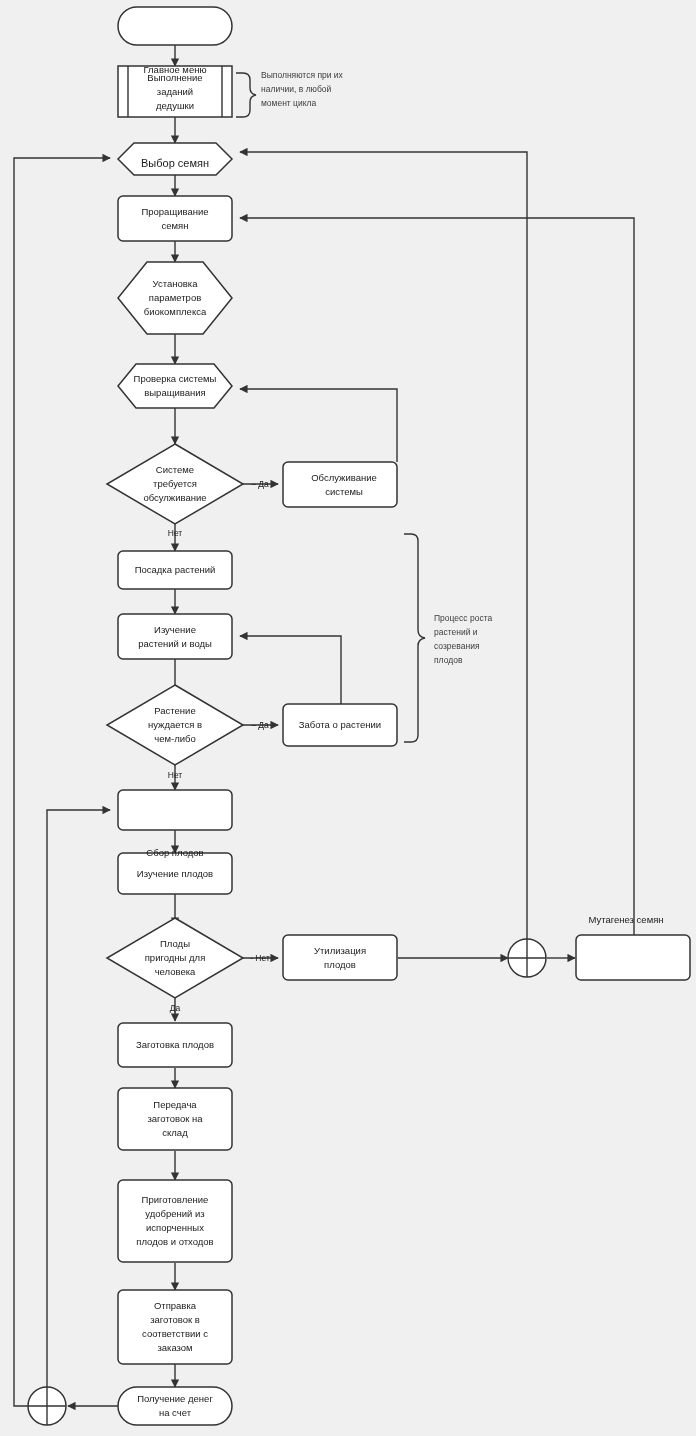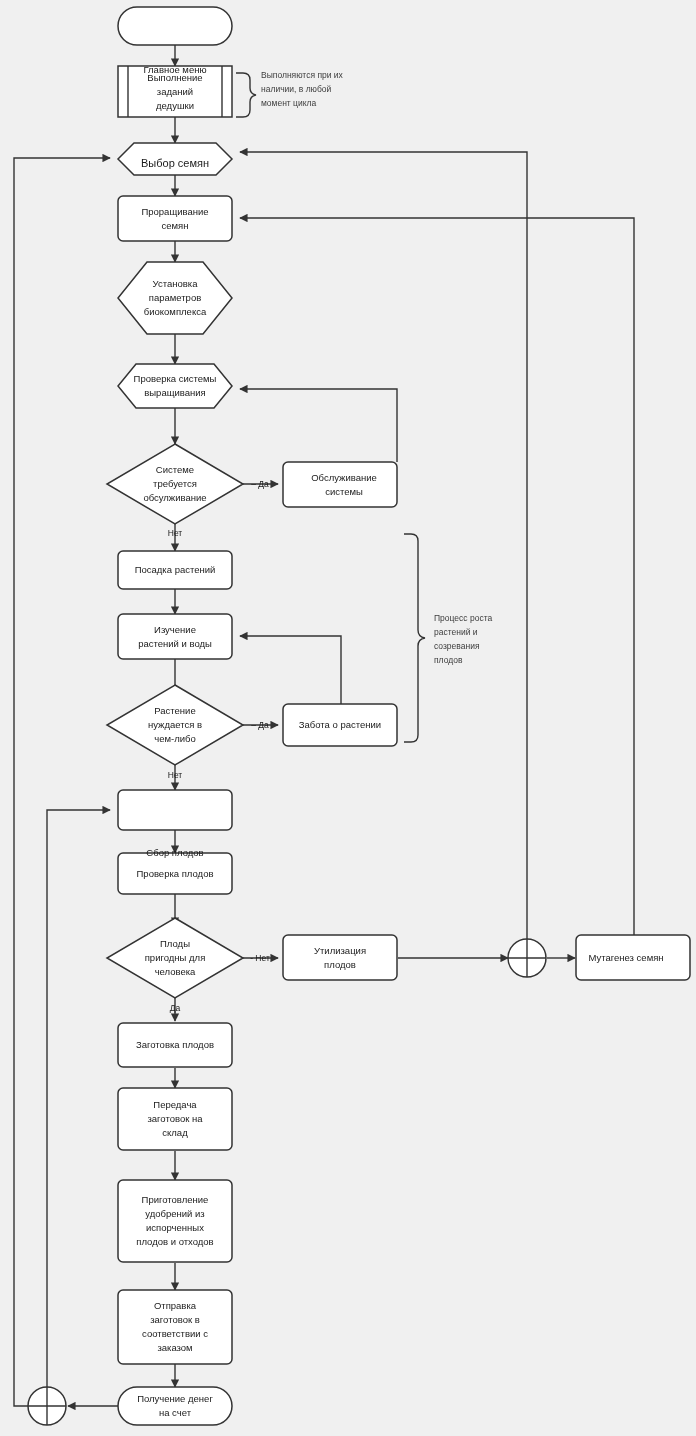--- a/index.html
+++ b/index.html
@@ -166,27 +166,27 @@
 <div class="node-label" style="left:283px;top:462px;width:122px;height:45px;">Обслуживание
 системы</div>
 <div class="node-label" style="left:118px;top:551px;width:114px;height:38px;">Посадка растений</div>
 <div class="node-label" style="left:116px;top:614px;width:118px;height:45px;">Изучение
 растений и воды</div>
 <div class="node-label" style="left:113px;top:685px;width:124px;height:80px;">Растение
 нуждается в
 чем-либо</div>
 <div class="node-label" style="left:281px;top:704px;width:118px;height:42px;">Забота о растении</div>
 <div class="node-label" style="left:118px;top:833px;width:114px;height:40px;">Сбор плодов</div>
-<div class="node-label" style="left:116px;top:853px;width:118px;height:41px;">Проверка плодов</div>
+<div class="node-label" style="left:116px;top:853px;width:118px;height:41px;">Изучение плодов</div>
 <div class="node-label" style="left:113px;top:918px;width:124px;height:80px;">Плоды
 пригодны для
 человека</div>
 <div class="node-label" style="left:283px;top:935px;width:114px;height:45px;">Утилизация
 плодов</div>
-<div class="node-label" style="left:576px;top:935px;width:100px;height:45px;">Мутагенез семян</div>
+<div class="node-label" style="left:576px;top:897px;width:100px;height:45px;">Мутагенез семян</div>
 <div class="node-label" style="left:116px;top:1023px;width:118px;height:44px;">Заготовка плодов</div>
 <div class="node-label" style="left:118px;top:1088px;width:114px;height:62px;">Передача
 заготовок на
 склад</div>
 <div class="node-label" style="left:116px;top:1180px;width:118px;height:82px;">Приготовление
 удобрений из
 испорченных
 плодов и отходов</div>
 <div class="node-label" style="left:116px;top:1290px;width:118px;height:74px;">Отправка
 заготовок в

